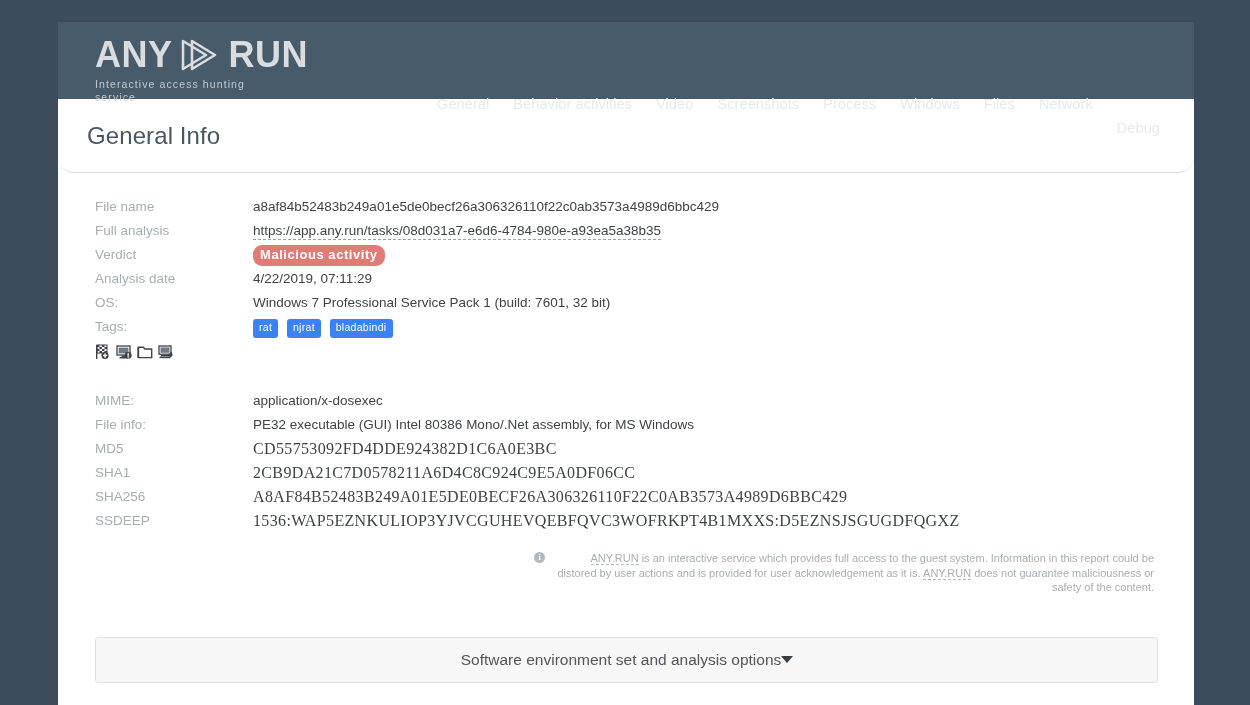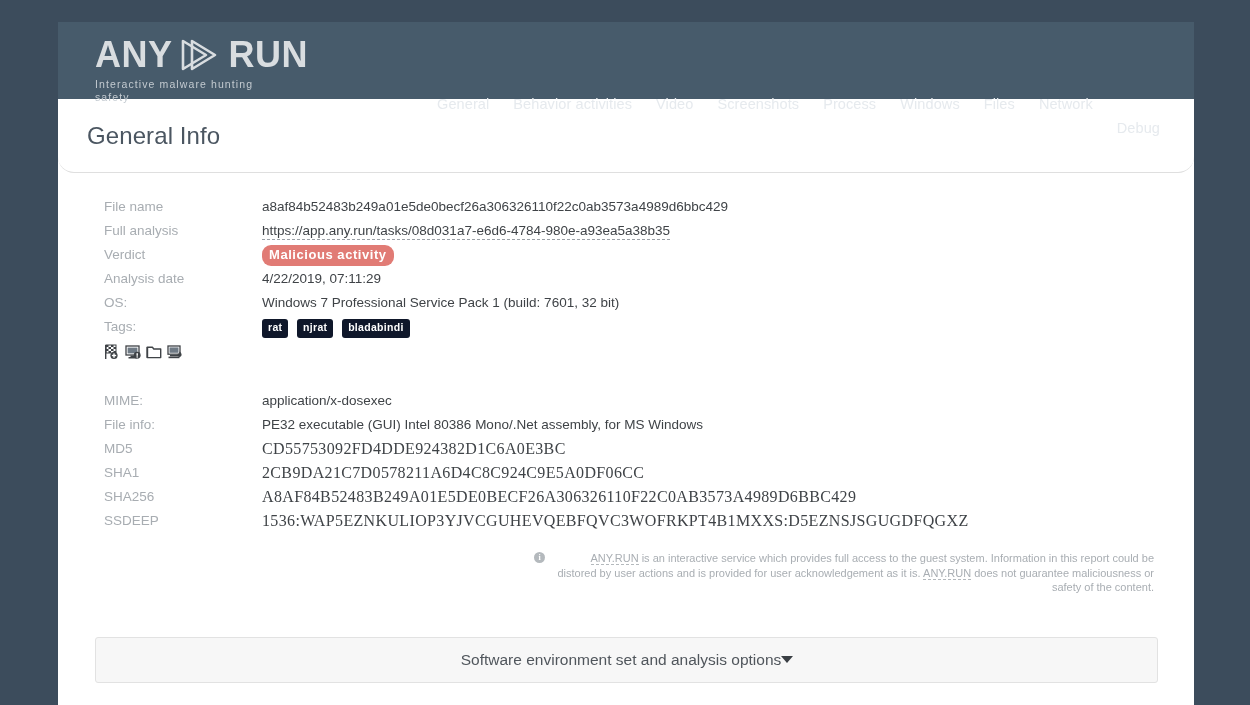--- a/index.html
+++ b/index.html
@@ -108,22 +108,21 @@
 
   .page-title {
     font-size: 24px;
     color: #4b5661;
     font-weight: normal;
     letter-spacing: 0.1px;
   }
 
   
   .info {
-    padding: 22px 0 0 20px;
-    margin-left: 26px;
+    padding: 22px 0 0 37px;
   }
 
   .row {
     display: flex;
     align-items: flex-start;
     min-height: 24px;
     line-height: 24px;
   }
 
   .row-label {
@@ -154,24 +153,24 @@
     font-weight: bold;
     letter-spacing: 0.55px;
     padding: 2px 7px 3px;
     border-radius: 9px;
     line-height: 1.25;
     vertical-align: middle;
   }
 
   .tag {
     display: inline-block;
-    background: #0f172a;
+    background: #3b82f6;
     color: #ffffff;
     font-size: 10.5px;
-    font-weight: bold;
+    font-weight: normal;
     letter-spacing: 0.3px;
     padding: 2px 6px 3px;
     border-radius: 3px;
     line-height: 1.25;
     margin-right: 5px;
     vertical-align: middle;
     cursor: pointer;
   }
 
   .row-tags { line-height: 24px; padding-top: 1px;}
@@ -272,21 +271,21 @@
       <div class="logo-wordmark">
         <span class="logo-any">ANY</span>
         <span class="logo-mark">
           <svg width="46" height="34" viewBox="0 0 46 34">
             <path d="M4 3 L4 31 L27 17 Z" fill="none" stroke="#d9dde0" stroke-width="2.6" stroke-linejoin="round"></path>
             <path d="M13 3 L13 31 L36 17 Z" fill="none" stroke="#d9dde0" stroke-width="2.6" stroke-linejoin="round"></path>
           </svg>
         </span>
         <span class="logo-run">RUN</span>
       </div>
-      <div class="logo-tagline">Interactive malware hunting safety</div>
+      <div class="logo-tagline">Interactive access hunting service</div>
     </div>
 
     <div class="nav">
       <div class="nav-item">General</div>
       <div class="nav-item">Behavior activities</div>
       <div class="nav-item">Video</div>
       <div class="nav-item">Screenshots</div>
       <div class="nav-item">Process</div>
       <div class="nav-item">Windows</div>
       <div class="nav-item">Files</div>

